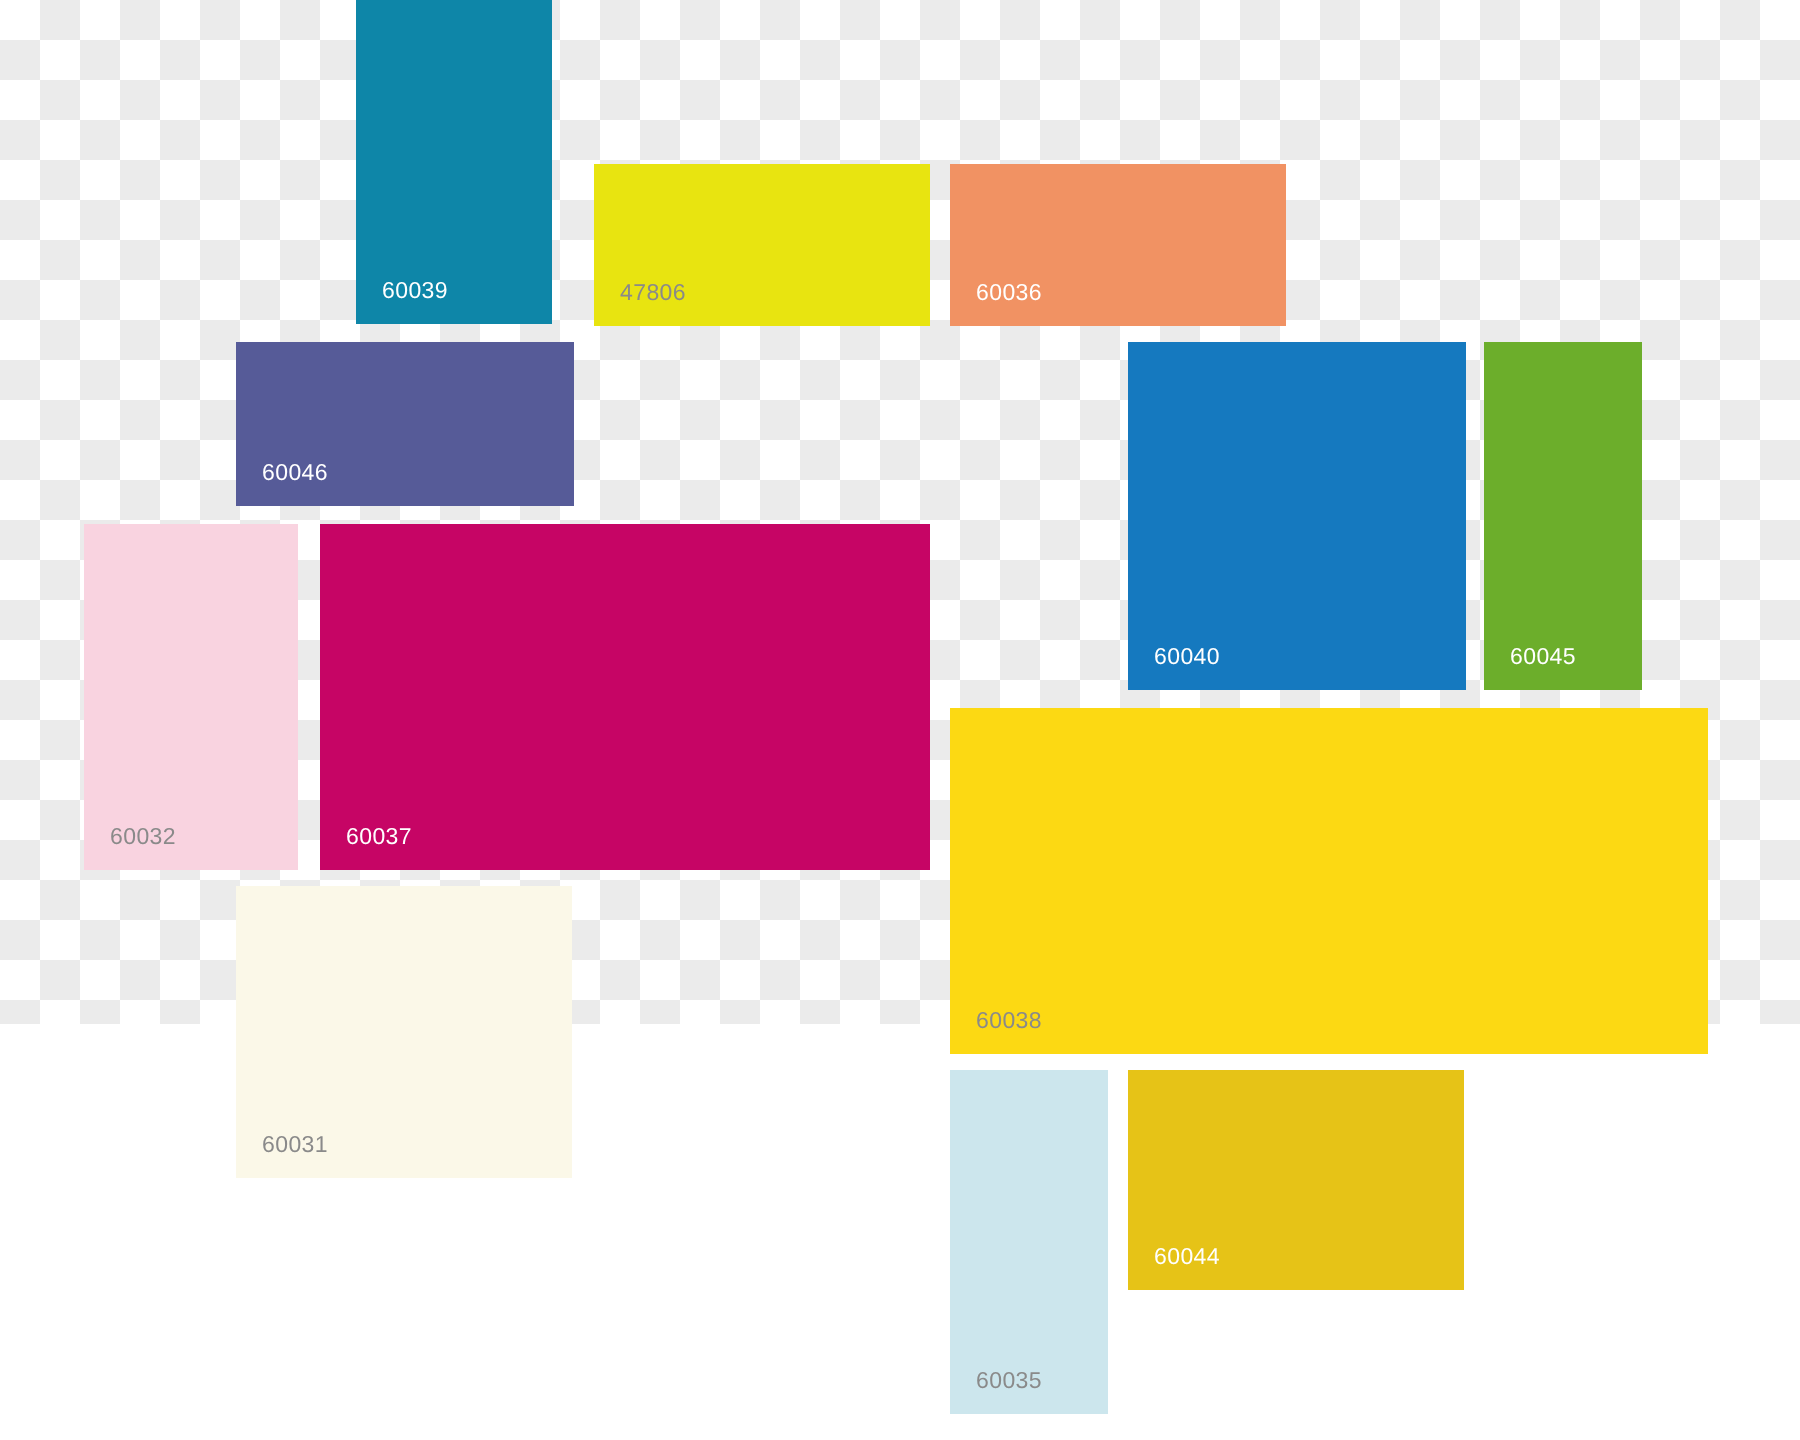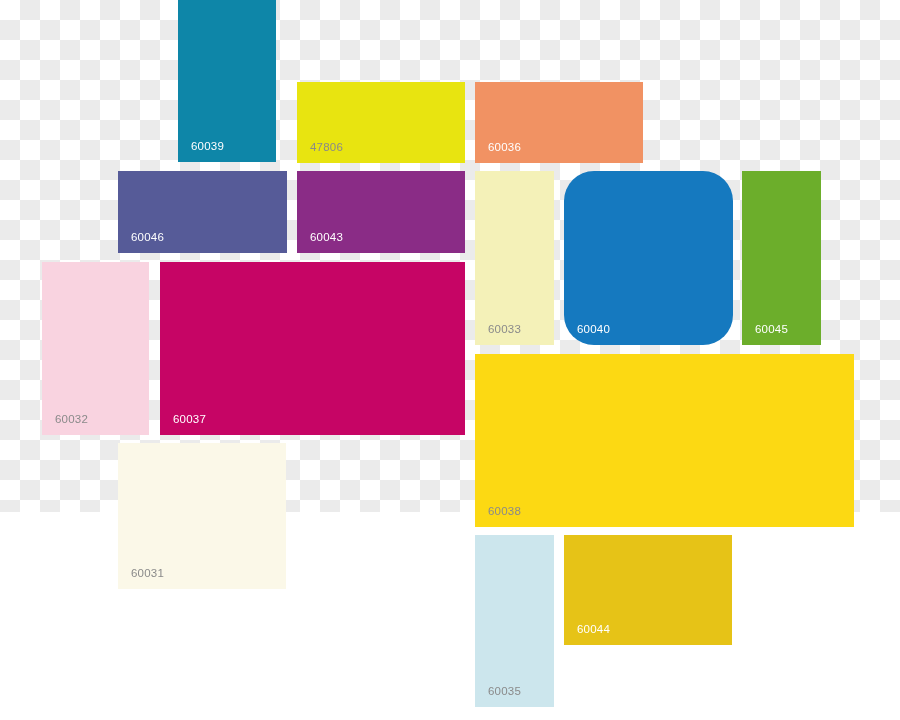--- a/index.html
+++ b/index.html
@@ -51,27 +51,21 @@
     </div>
     <div class="swatch" style="left: 297px; top: 82px; width: 168px; height: 81px; background: rgb(232, 228, 16);">
       <span class="swatch-label" style="color: rgb(138, 138, 138);">47806</span>
     </div>
     <div class="swatch" style="left: 475px; top: 82px; width: 168px; height: 81px; background: rgb(241, 146, 99);">
       <span class="swatch-label" style="color: rgb(255, 255, 255);">60036</span>
     </div>
     <div class="swatch" style="left: 118px; top: 171px; width: 169px; height: 82px; background: rgb(86, 91, 152);">
       <span class="swatch-label" style="color: rgb(255, 255, 255);">60046</span>
     </div>
-    <div class="swatch" style="left: 297px; top: 171px; width: 168px; height: 82px; background: rgb(138, 44, 134);">
-      <span class="swatch-label" style="color: rgb(255, 255, 255);">60043</span>
-    </div>
-    <div class="swatch" style="left: 475px; top: 171px; width: 79px; height: 174px; background: rgb(244, 241, 184);">
-      <span class="swatch-label" style="color: rgb(138, 138, 138);">60033</span>
-    </div>
-    <div class="swatch" style="left: 564px; top: 171px; width: 169px; height: 174px; background: rgb(21, 121, 191); border-radius: 30px;">
+    <div class="swatch" style="left: 564px; top: 171px; width: 169px; height: 174px; background: rgb(21, 121, 191);">
       <span class="swatch-label" style="color: rgb(255, 255, 255);">60040</span>
     </div>
     <div class="swatch" style="left: 742px; top: 171px; width: 79px; height: 174px; background: rgb(108, 174, 43);">
       <span class="swatch-label" style="color: rgb(255, 255, 255);">60045</span>
     </div>
     <div class="swatch" style="left: 42px; top: 262px; width: 107px; height: 173px; background: rgb(249, 211, 224);">
       <span class="swatch-label" style="color: rgb(138, 138, 138);">60032</span>
     </div>
     <div class="swatch" style="left: 160px; top: 262px; width: 305px; height: 173px; background: rgb(198, 5, 101);">
       <span class="swatch-label" style="color: rgb(255, 255, 255);">60037</span>

